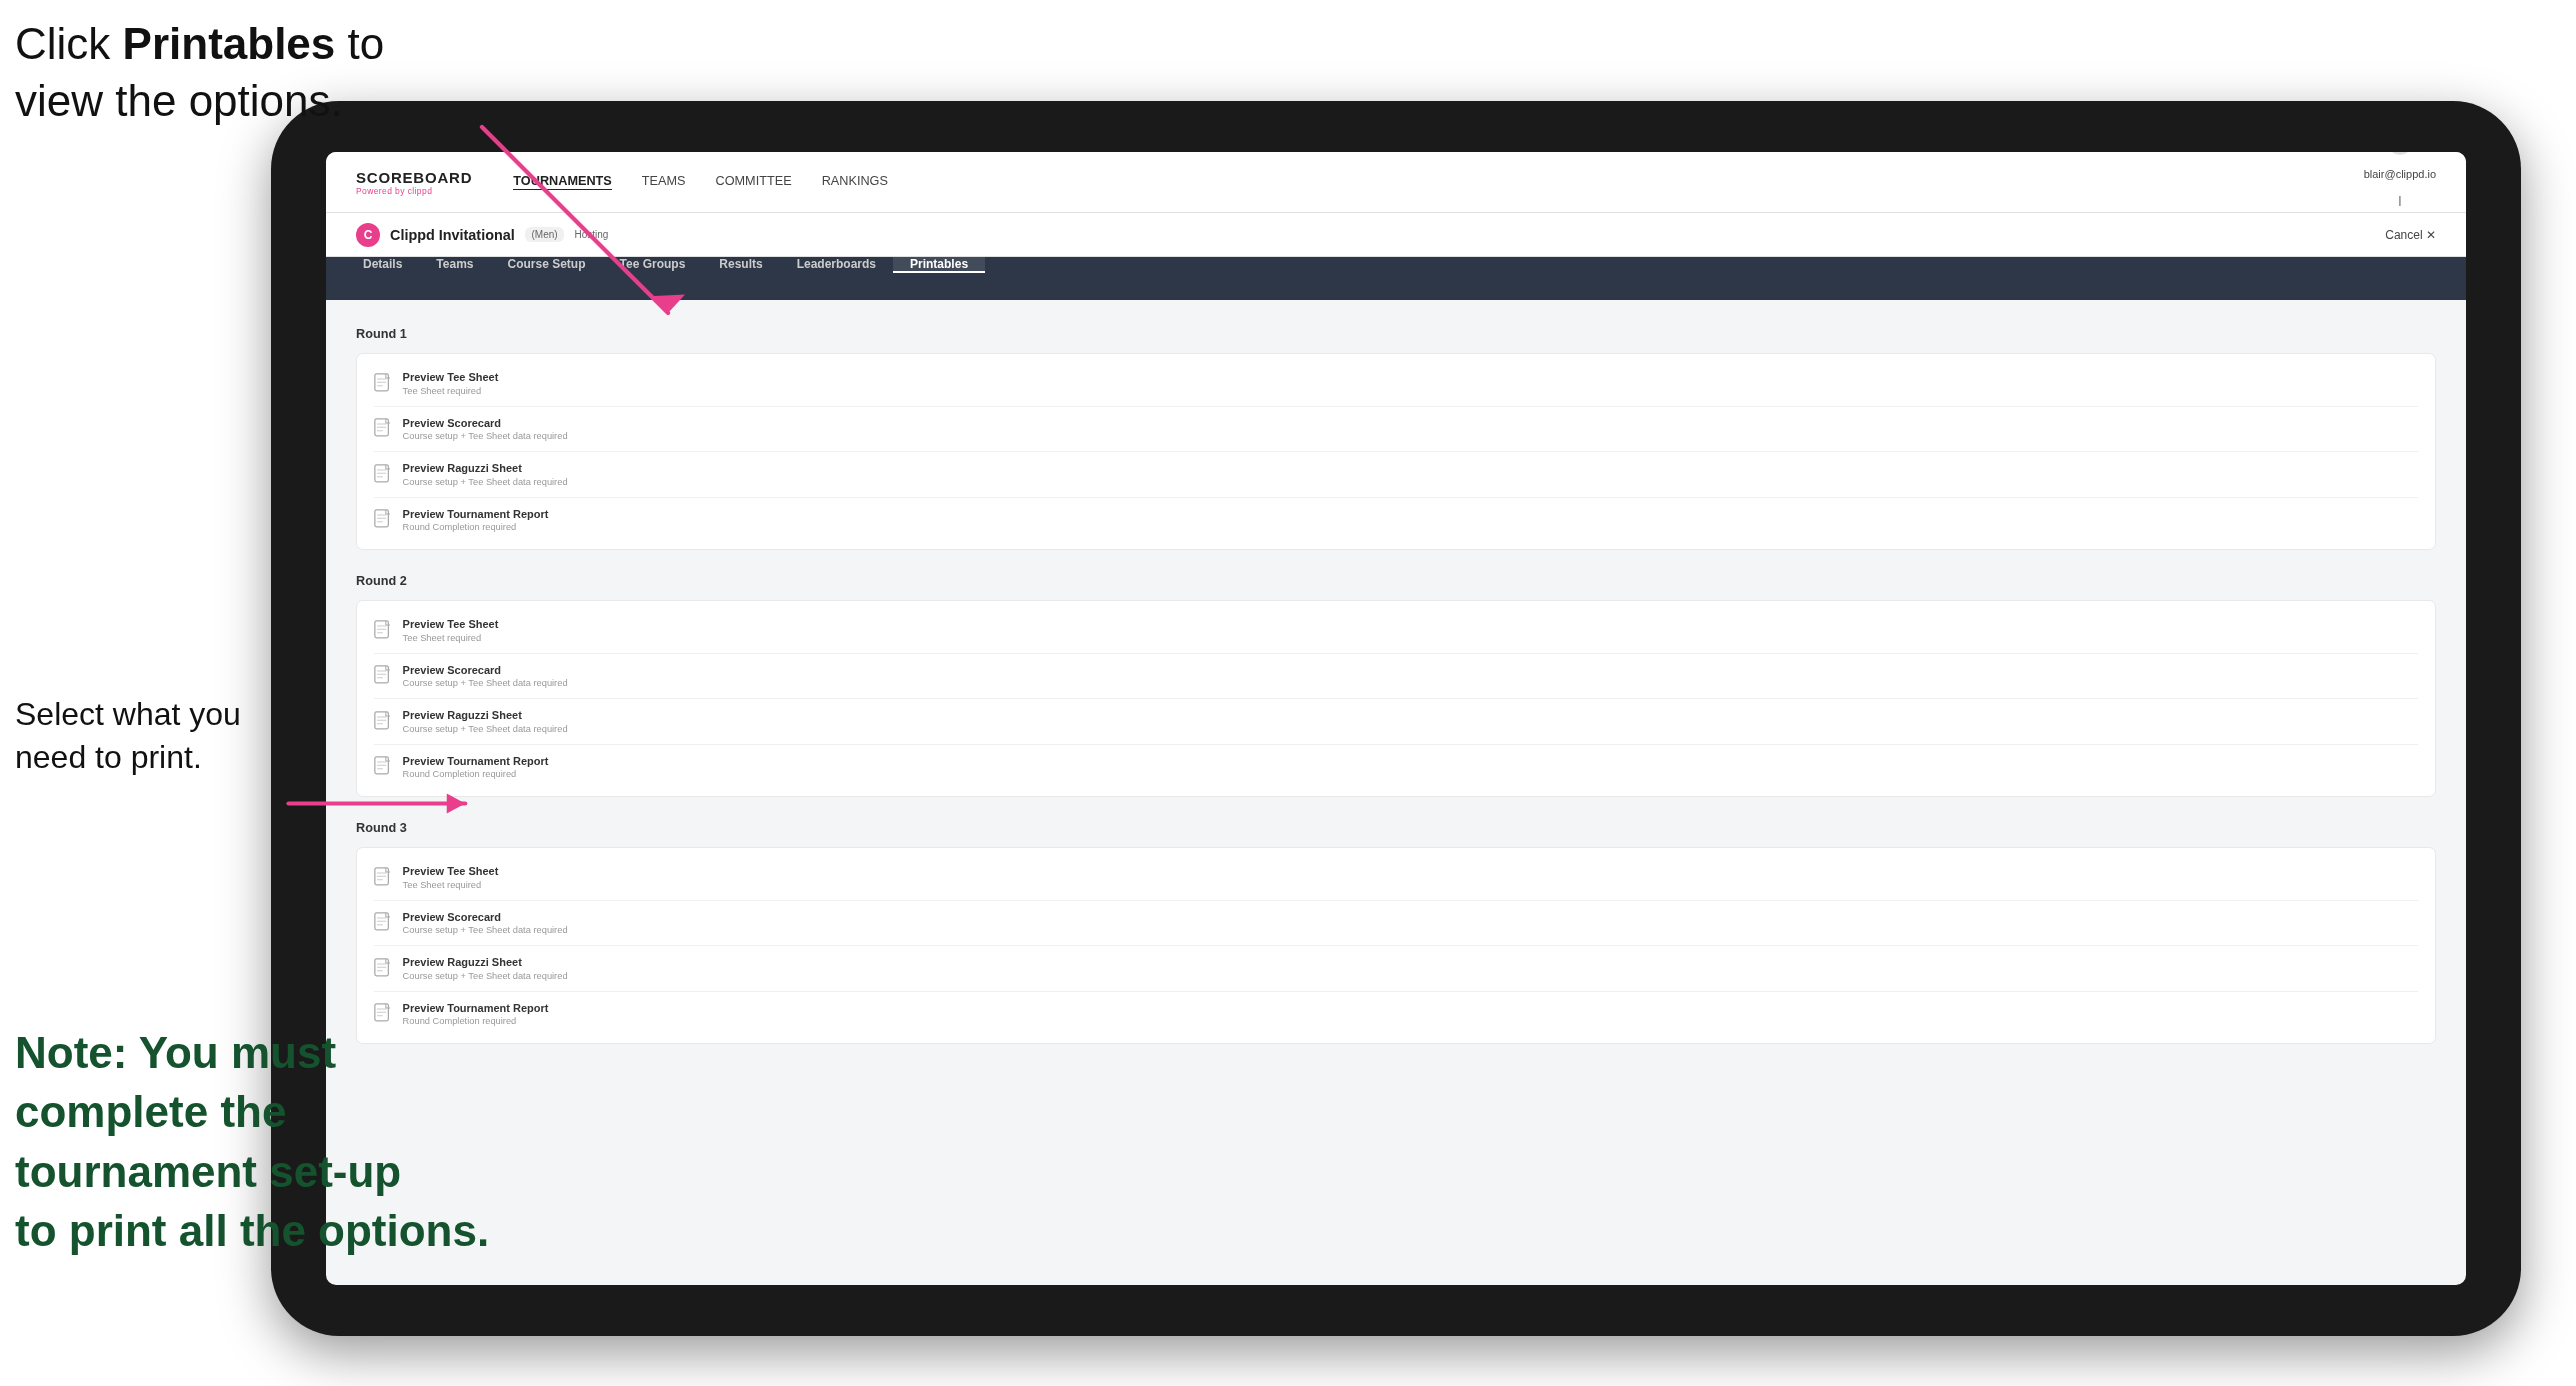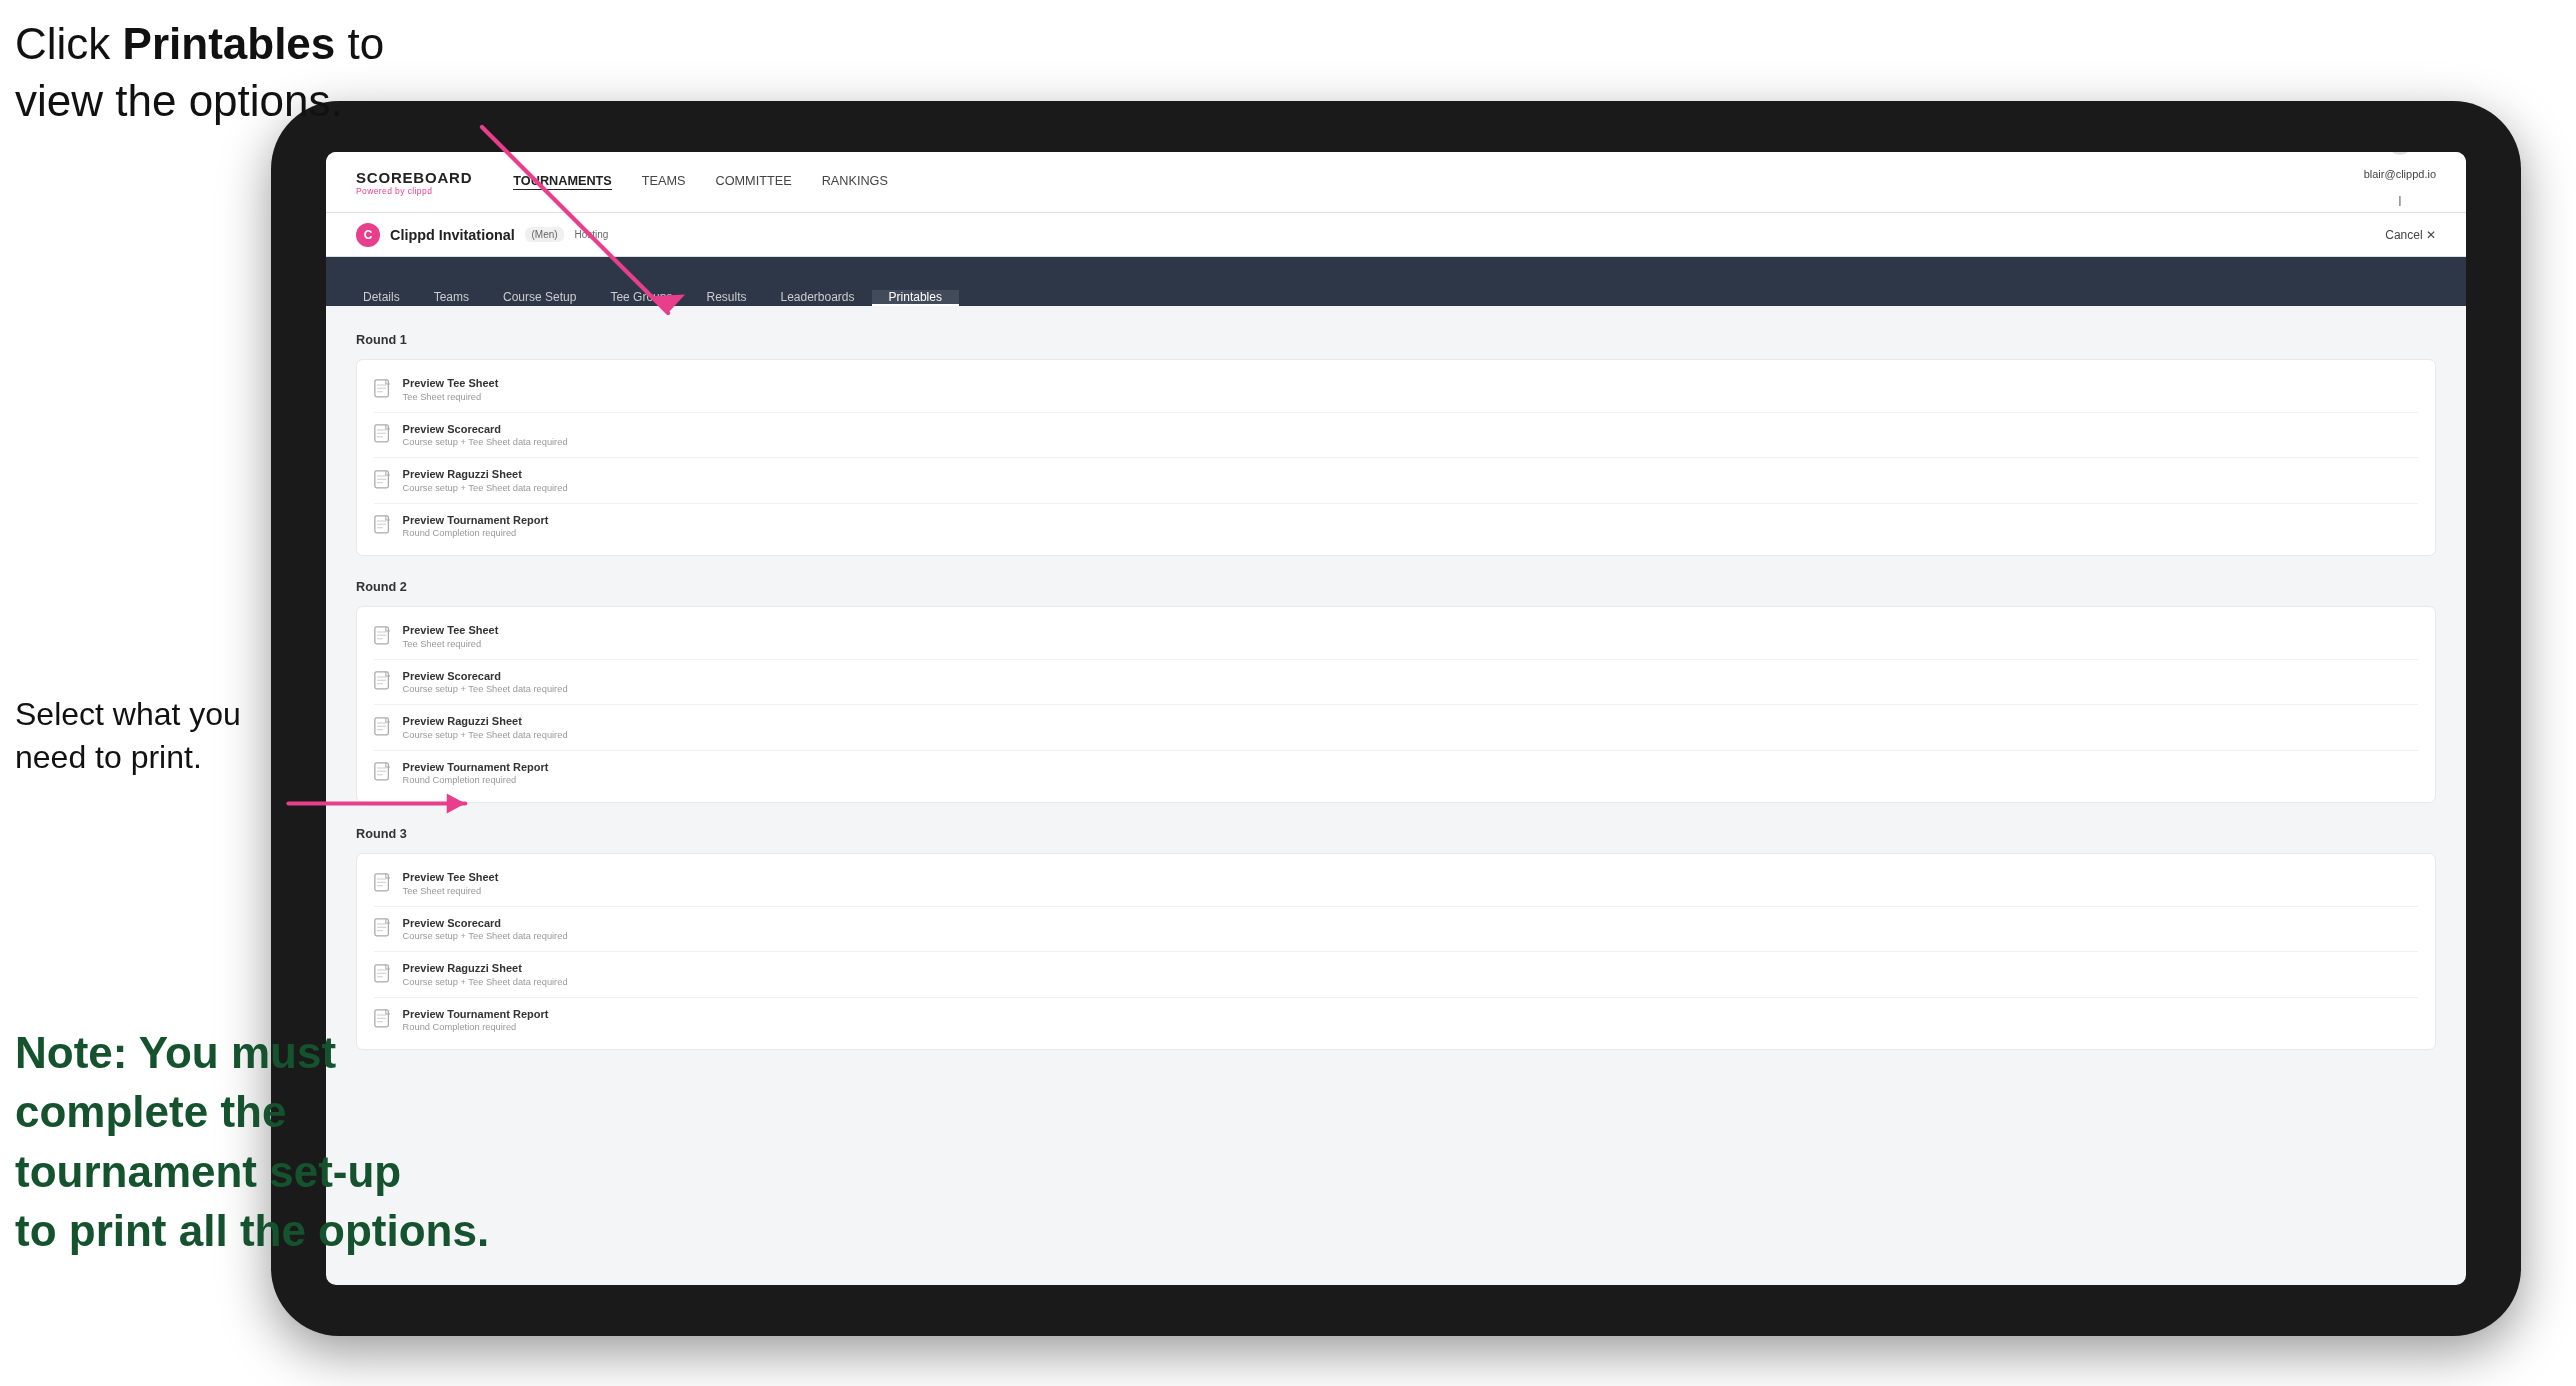--- a/index.html
+++ b/index.html
@@ -191,25 +191,26 @@
 
     .cancel-btn {
       font-size: 12px;
       color: #444;
       cursor: pointer;
     }
 
     
     .tab-bar {
       background: #2d3748;
-      height: 49px;
-      display: flex;
-      align-items: flex-end;
+      height: 43px;
+      display: flex;
+      align-items: flex-start;
       padding: 0 20px;
       flex-shrink: 0;
+      font-weight: bold;
     }
 
     .tab-item {
       padding: 0 17px;
       display: flex;
       align-items: center;
       font-size: 12px;
       color: #ccc;
       cursor: pointer;
       border-bottom: 2.5px solid transparent;

